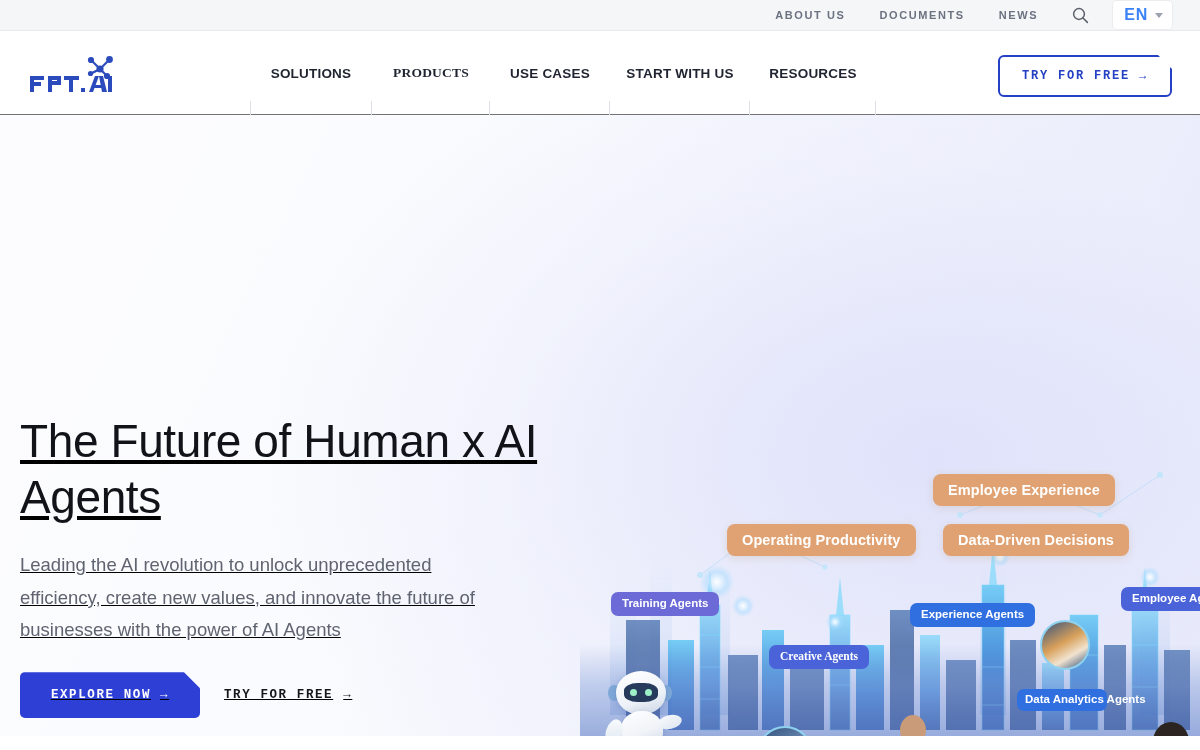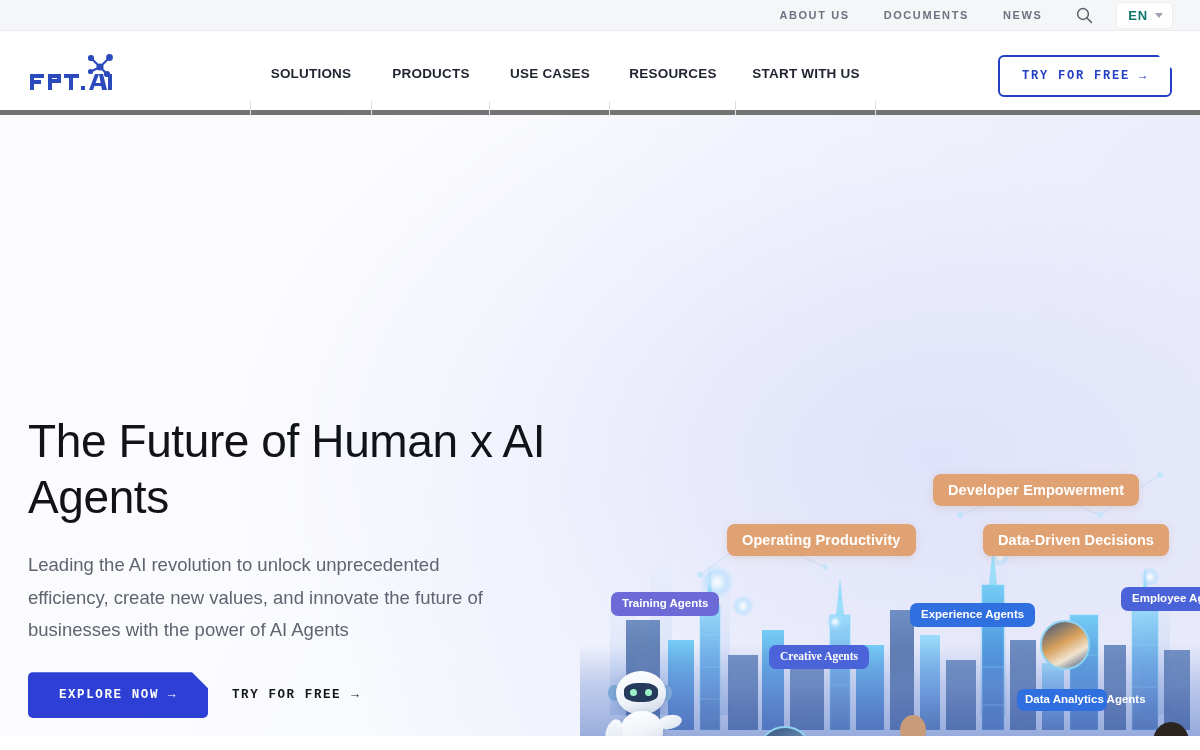--- a/index.html
+++ b/index.html
@@ -38,41 +38,41 @@
     background: #ffffff;
     border-radius: 4px;
     padding: 5px 9px 5px 11px;
     display: flex;
     align-items: center;
     gap: 7px;
     cursor: pointer;
     box-shadow: 0 0 0 1px rgba(0,0,0,0.04);
   }
   .lang-select .lang-label {
-    font-size: 13px;
+    font-size: 16px;
     font-weight: 700;
     letter-spacing: 0.8px;
-    color: #0f766e;
+    color: #3b82f6;
   }
   .caret {
     width: 0; height: 0;
     border-left: 4px solid transparent;
     border-right: 4px solid transparent;
     border-top: 5px solid #9ca3af;
   }
 
   
   .mainnav {
     height: 84px;
     background: #ffffff;
     display: flex;
     align-items: center;
     position: relative;
     padding: 0 28px;
-    border-bottom: 5px solid #737373;
+    border-bottom: 1px solid #737373;
   }
   .logo {
     display: flex;
     align-items: center;
     width: 200px;
     cursor: pointer;
   }
   .logo svg { display: block; }
 
   .navlinks {
@@ -98,21 +98,21 @@
     white-space: nowrap;
   }
   .navitem::after {
     content: "";
     position: absolute;
     right: 0; bottom: 0;
     width: 1px; height: 14px;
     background: #dcdfe4;
   }
   .navitem.nav-solutions { width: 122px; }
-  .navitem.nav-products  { width: 118px; }
+  .navitem.nav-products  { width: 118px; font-family: Liberation Serif, serif; }
   .navitem.nav-usecases  { width: 120px; }
   .navitem.nav-startwith { width: 140px; }
   .navitem.nav-resources { width: 126px; }
   .navitem:first-child::before {
     content: "";
     position: absolute;
     left: 0; bottom: 0;
     width: 1px; height: 14px;
     background: #dcdfe4;
   }
@@ -146,24 +146,25 @@
     height: 621px;
     overflow: hidden;
     background:
       radial-gradient(ellipse 900px 600px at 78% 55%, #dfe2fa 0%, rgba(235,237,252,0.55) 48%, rgba(250,250,253,0) 78%),
       linear-gradient(115deg, #fcfcfe 0%, #fafbfe 40%, #eef0fb 72%, #e4e7f9 100%);
   }
 
   
   .hero-copy {
     position: absolute;
-    left: 28px;
+    left: 20px;
     top: 298px;
     width: 580px;
     z-index: 20;
+    text-decoration: underline;
   }
   .hero-title {
     font-size: 46px;
     line-height: 1.22;
     font-weight: 400;
     color: #111318;
     letter-spacing: -0.4px;
     margin-bottom: 24px;
     white-space: pre-line;
   }
@@ -231,21 +232,21 @@
     letter-spacing: 0.1px;
     padding: 8px 15px;
     border-radius: 8px;
     white-space: nowrap;
     z-index: 16;
     box-shadow: 0 2px 8px rgba(180,120,70,0.18);
   }
   .vp-cx  { left: 147px; top: 359px; }
   .vp-ee  { left: 353px; top: 359px; }
   .vp-op  { left: 147px; top: 409px; }
-  .vp-ddd { left: 363px; top: 409px; margin-left: 40px; }
+  .vp-ddd { left: 363px; top: 409px; }
 
   
   .agent-pill {
     position: absolute;
     color: #ffffff;
     font-size: 11.5px;
     font-weight: 600;
     padding: 5px 11px;
     border-radius: 7px;
     white-space: nowrap;
@@ -391,25 +392,25 @@
   <div class="navlinks">
     <div class="navitem nav-solutions">
         <span>SOLUTIONS</span>
       </div>
     <div class="navitem nav-products">
         <span>PRODUCTS</span>
       </div>
     <div class="navitem nav-usecases">
         <span>USE CASES</span>
       </div>
+    <div class="navitem nav-startwith">
+        <span>START WITH US</span>
+      </div>
     <div class="navitem nav-resources">
         <span>RESOURCES</span>
-      </div>
-    <div class="navitem nav-startwith">
-        <span>START WITH US</span>
       </div>
   </div>
 
   <button class="try-free-btn">
     <span>TRY FOR FREE</span>
     <span>→</span>
   </button>
 </div>
 
 <div class="hero">
@@ -536,21 +537,21 @@
       <div class="robot-ear" style="left:56px; top:22px; width:12px; height:16px;"></div>
       <div class="robot-head" style="left:12px; top:8px;  width:50px; height:44px;"></div>
       <div class="robot-visor" style="left:20px; top:20px; width:34px; height:19px;"></div>
       <div class="robot-eye" style="left:26px; top:26px; width:7px; height:7px;"></div>
       <div class="robot-eye" style="left:41px; top:26px; width:7px; height:7px;"></div>
       <div class="robot-body" style="left:17px; top:48px; width:42px; height:38px;"></div>
       <div class="robot-arm" style="left:2px;  top:56px; width:16px; height:26px; transform:rotate(18deg);"></div>
       <div class="robot-arm" style="left:54px; top:52px; width:24px; height:14px; transform:rotate(-12deg);"></div>
     </div>
 
-    <div class="value-pill vp-ee">Developer Empowerment</div>
+    <div class="value-pill vp-ee">Employee Experience</div>
     <div class="value-pill vp-op">Operating Productivity</div>
     <div class="value-pill vp-ddd">Data-Driven Decisions</div>
 
     <div class="agent-pill ap-training">Training Agents</div>
     <div class="agent-pill ap-creative">Creative Agents</div>
     <div class="agent-pill ap-developer">Experience Agents</div>
     <div class="agent-pill ap-data">Data Analytics Agents</div>
     <div class="agent-pill ap-employee">Employee Agents</div>
 
   </div>

